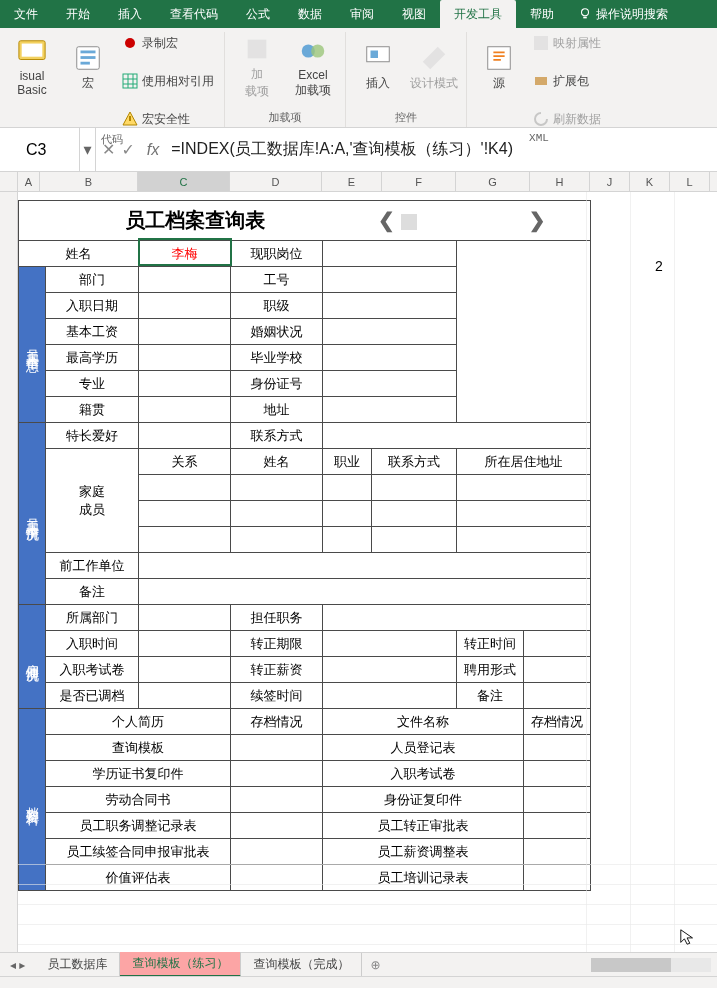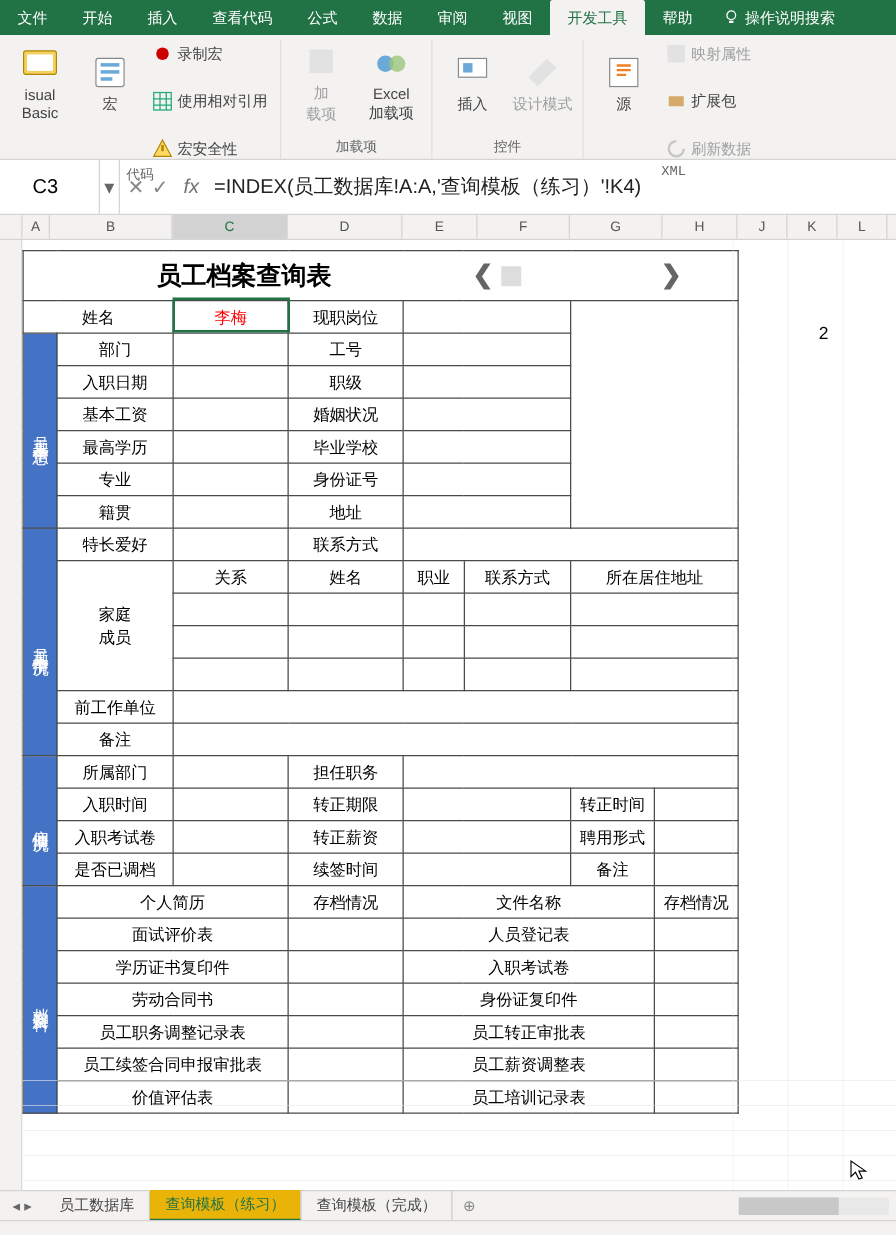--- a/index.html
+++ b/index.html
@@ -57,21 +57,21 @@
 .k2 { position: absolute; left: 637px; top: 66px; font-size: 14px; }
 
 
 .cursor { position: absolute; right: 20px; bottom: 38px; }
 .cursor svg { width: 18px; height: 18px; }
 
 
 .sheet-tabs { position: absolute; bottom: 12px; left: 0; right: 0; height: 24px; background: #f3f2f1; border-top: 1px solid #d4d4d4; display: flex; align-items: center; font-size: 12px; }
 .tab-nav { display: flex; gap: 4px; padding: 0 10px; color: #666; }
 .tab { padding: 3px 12px; border-right: 1px solid #ccc; cursor: pointer; color: #444; }
-.tab.active { background: #eab308; color: #217346; border-bottom: 2px solid #217346; }
+.tab.active { background: #fca5a5; color: #217346; border-bottom: 2px solid #217346; }
 .new-sheet { padding: 0 8px; color: #888; cursor: pointer; }
 .hscroll { flex: 1; display: flex; align-items: center; padding: 0 6px; justify-content: flex-end;}
 .hscroll-track { height: 14px; width: 120px; background: #e8e8e8; position: relative;}
 .hscroll-thumb { position: absolute; left: 0; width: 80px; height: 100%; background: #c8c8c8;}
 
 
 .status-bar { position: absolute; bottom: 0; left: 0; right: 0; height: 12px; background: #f3f2f1; border-top: 1px solid #d4d4d4;}
 
 
 .grid-lines { position: absolute; left: 568px; top: 0; bottom: 0; right: 0; background-image: linear-gradient(to right,#e8e8e8 1px,transparent 1px); background-size: 44px 100%; opacity: .6;}
@@ -389,21 +389,21 @@
           </tr>
 
       <tr>
             <td class="vh" rowspan="7">档案资料</td>
         <td colspan="2">个人简历</td>
             <td>存档情况</td>
             <td colspan="3">文件名称</td>
             <td>存档情况</td>
           </tr>
       <tr>
-            <td colspan="2">面试评价表</td>
+            <td colspan="2">查询模板</td>
             <td></td>
             <td colspan="3">人员登记表</td>
             <td></td>
           </tr>
       <tr>
             <td colspan="2">学历证书复印件</td>
             <td></td>
             <td colspan="3">入职考试卷</td>
             <td></td>
           </tr>

